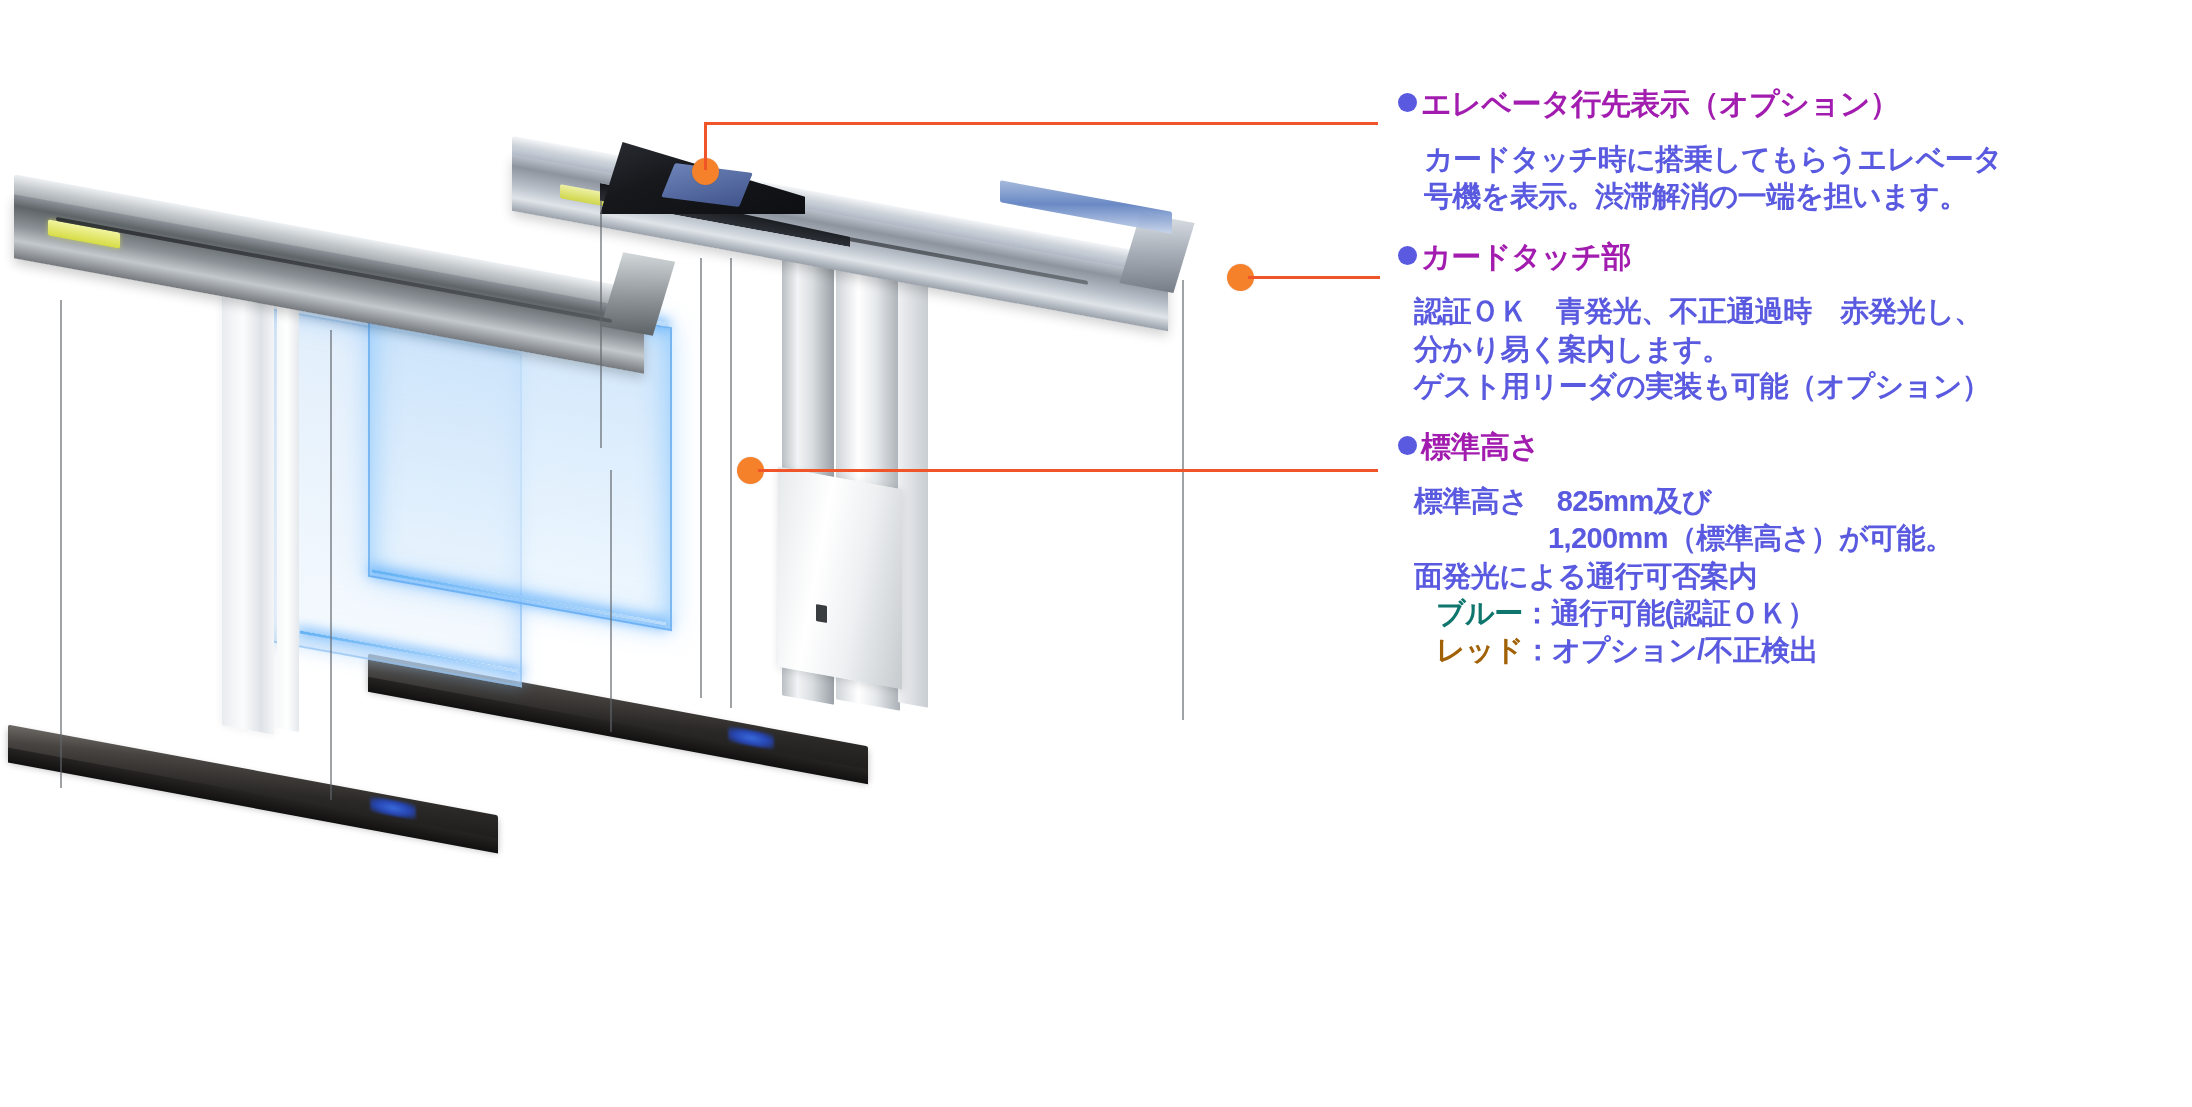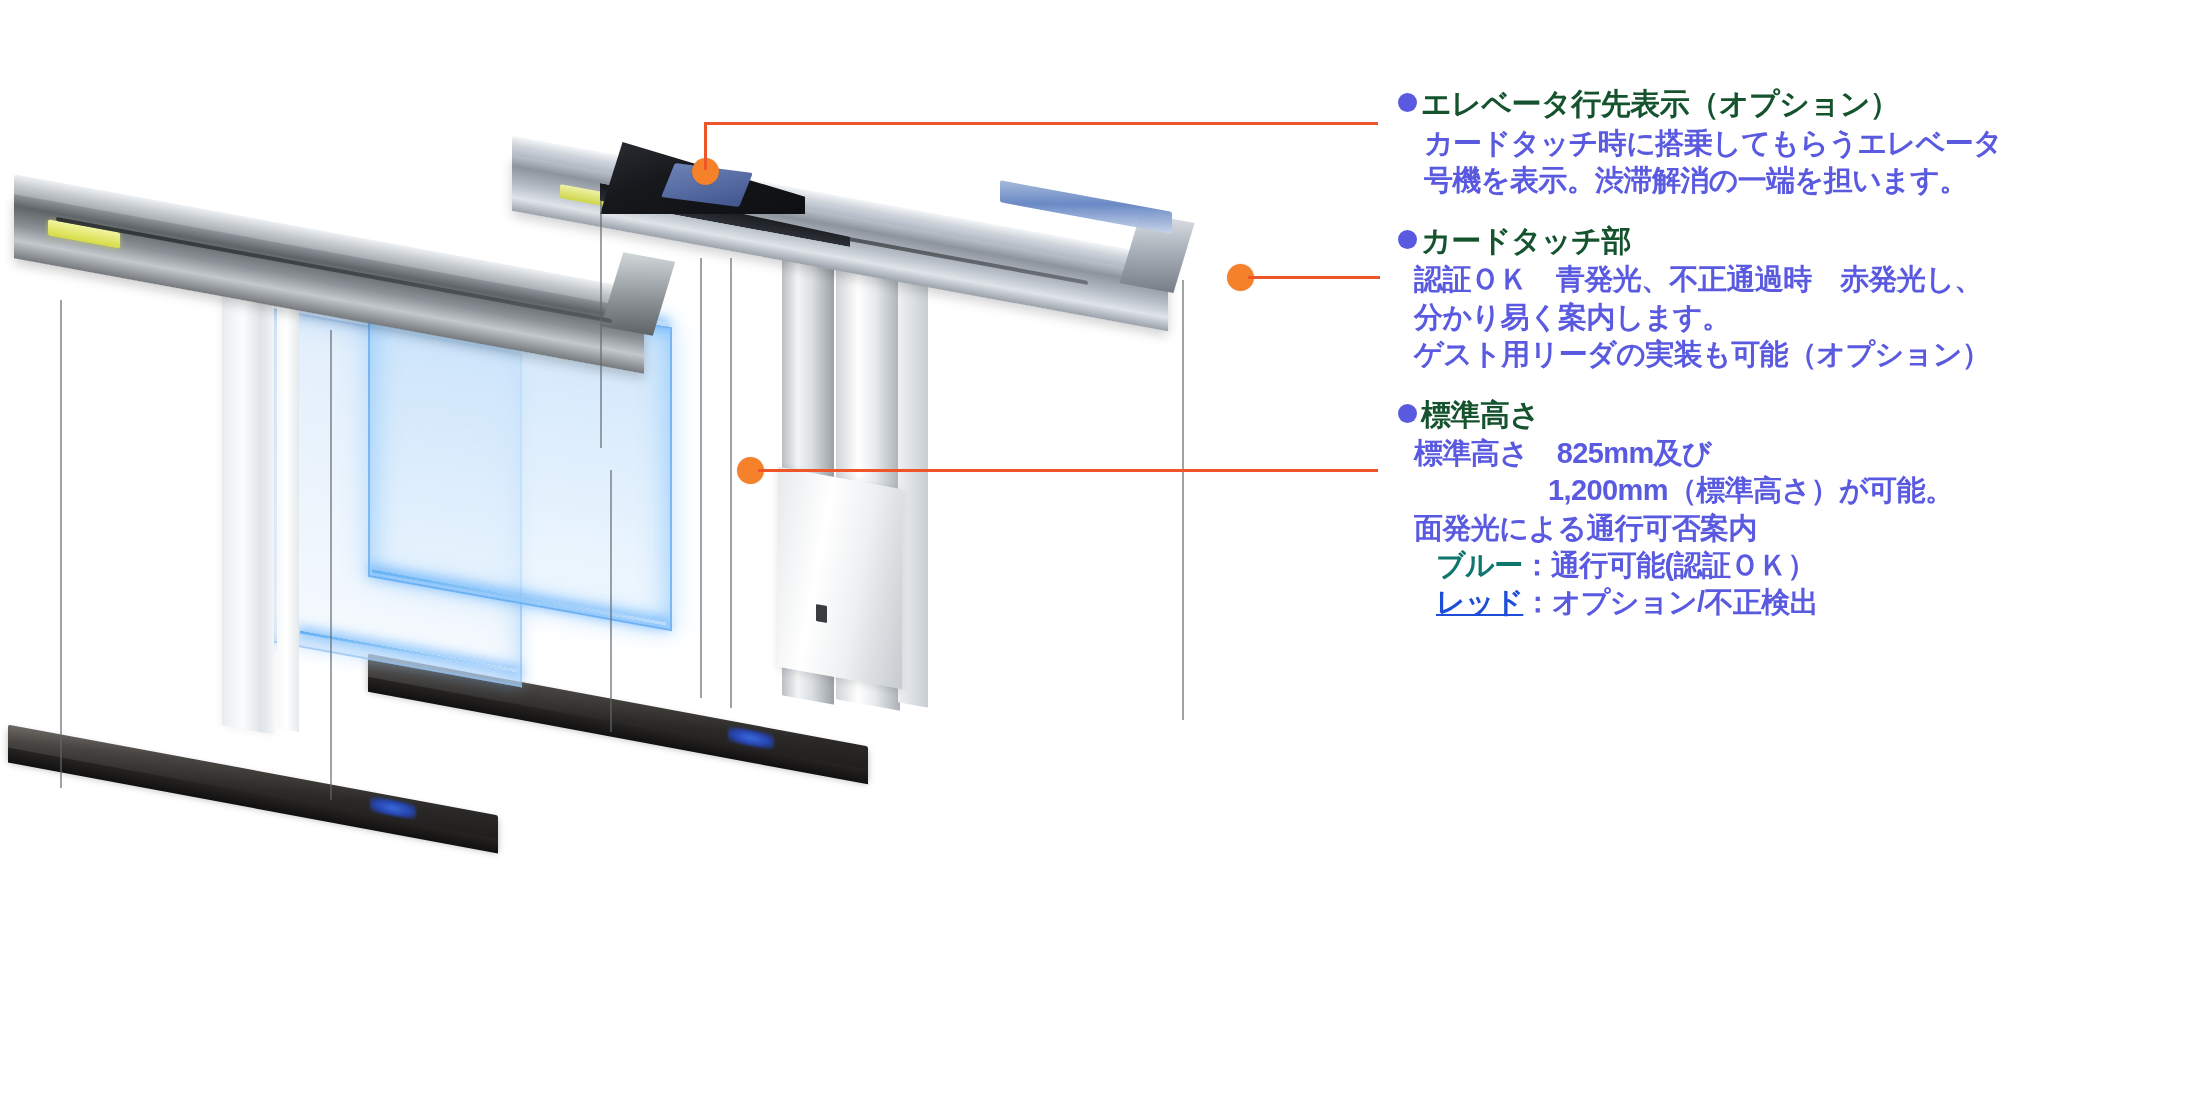--- a/index.html
+++ b/index.html
@@ -196,38 +196,38 @@
   .leader-dot{
     position:absolute;width:27px;height:27px;border-radius:50%;
     background:#f5812b;box-shadow:0 0 2px rgba(0,0,0,.15);
   }
 
   
   .notes{position:absolute;left:1398px;top:86px;width:790px;}
   .block{margin-bottom:24px;}
   .hdr{
     display:flex;align-items:flex-start;gap:4px;
-    color:#14532d;font-weight:bold;font-size:30px;line-height:1.22;
+    color:#a21caf;font-weight:bold;font-size:30px;line-height:1.22;
     white-space:nowrap;letter-spacing:-.5px;
   }
   .bullet{
     display:inline-block;width:19px;height:19px;border-radius:50%;
     background:#5a5ae0;flex:none;margin-top:7px;
   }
   .line{
     color:#5a5ae0;font-weight:bold;font-size:29px;line-height:1.28;
     white-space:nowrap;letter-spacing:-.6px;
   }
   .ind1{padding-left:26px;}
   .ind2{padding-left:16px;}
   .ind3{padding-left:150px;}
   .ind4{padding-left:38px;}
   .kw-blue{color:#0f766e;}
-  .kw-red{color:#1d4ed8;text-decoration:underline;}
-  .sp-top{margin-top:2px;}
+  .kw-red{color:#a16207;}
+  .sp-top{margin-top:18px;}
 </style>
 </head>
 <body>
 
 <div class="stage">
 
   <div class="photo">
 
     <div class="rail rail-left"></div>
     <div class="rail-left-face"></div>

